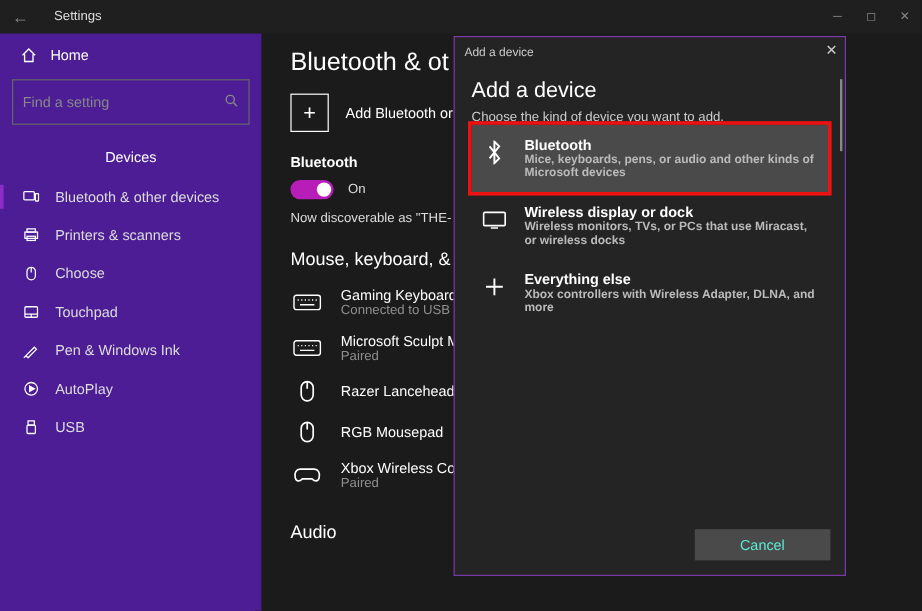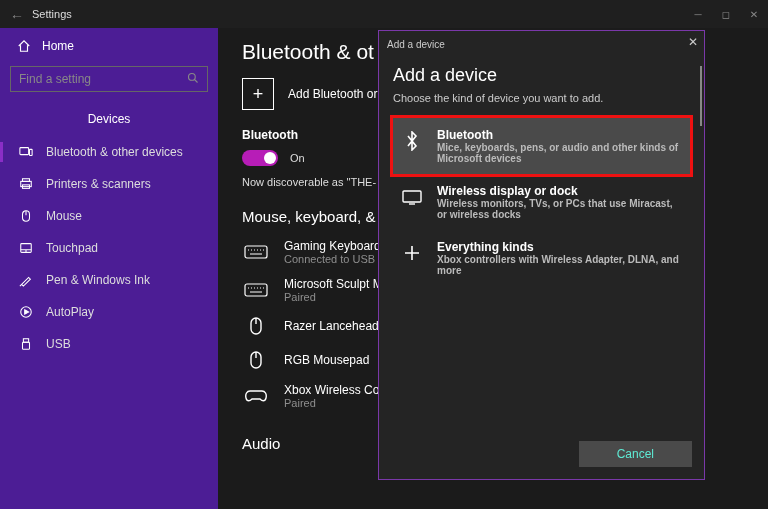--- a/index.html
+++ b/index.html
@@ -1,25 +1,25 @@
 <!DOCTYPE html>
 <html><head>
 <meta charset="utf-8">
 <style>
   * { margin:0; padding:0; box-sizing:border-box; font-family:"Segoe UI",Arial,sans-serif; }
   body { background:#1f1f1f; color:#fff; width:768px; height:509px; overflow:hidden; position:relative; }
   .titlebar { height:28px; display:flex; align-items:center; padding:0 6px; font-size:11px; color:#ddd; }
   .titlebar .back { width:22px; text-align:center; color:#888; font-size:14px; }
-  .titlebar .title { margin-left:4px; }
+  .titlebar .title { margin-left:17px; }
   .winctrls { position:absolute; right:0; top:0; display:flex; }
   .winctrls div { width:28px; height:28px; display:flex; align-items:center; justify-content:center; color:#888; font-size:10px; }
   .columns { display:flex; height:calc(100% - 28px); }
   .sidebar { width:218px; background:#4c1d95; padding:2px 10px; }
   .home-row { display:flex; align-items:center; gap:10px; font-size:12px; padding:8px 6px; }
-  .search { border:1px solid #666; height:26px; display:flex; align-items:center; padding:0 8px; font-size:12px; color:#888; justify-content:space-between; margin:4px 0 16px 0;gap:16px; }
+  .search { border:1px solid #666; height:38px; display:flex; align-items:center; padding:0 8px; font-size:12px; color:#888; justify-content:space-between; margin:4px 0 16px 0;gap:16px; }
   .grouplabel { font-size:12px; font-weight:400; padding:4px 2px 10px 2px;text-align:center; }
   .nav { list-style:none; }
   .nav li { display:flex; align-items:center; gap:12px; font-size:12px; padding:8px 8px; color:#ddd; position:relative; }
   .nav li.active::before { content:""; position:absolute; left:-10px; top:6px; bottom:6px; width:3px; background:#8a2ec6; }
   .ico { width:16px; height:16px; display:flex; align-items:center; justify-content:center; }
   .main { flex:1; background:#1b1b1b; padding:12px 20px 0 24px; overflow:hidden; }
   .page-title { font-size:21px; font-weight:300; margin-bottom:14px; }
   .addrow { display:flex; align-items:center; gap:14px; margin-bottom:18px; }
   .plusbtn { width:32px; height:32px; border:1px solid #fff; display:flex; align-items:center; justify-content:center; font-size:18px; }
   .addrow span.lbl { font-size:12px; }
@@ -33,21 +33,21 @@
   .dev { display:flex; align-items:center; gap:14px; padding:6px 0; }
   .devico { width:28px; height:22px; display:flex; align-items:center; justify-content:center; }
   .devname { font-size:12px; }
   .devstat { font-size:11px; color:#8e8e8e; }
   
   .dialog { position:absolute; left:378px; top:30px; width:327px; height:450px; background:#242424; border:1px solid #7a38a9; display:flex; flex-direction:column; }
   .dlg-titlebar { height:26px; display:flex; align-items:center; padding:0 8px; font-size:10px; color:#ccc; border-bottom:0; }
   .dlg-close { position:absolute; right:6px; top:4px; font-size:12px; color:#ccc; }
   .dlg-body { padding:4px 14px; }
   .dlg-h { font-size:18px; font-weight:300; margin:4px 0 6px 0; }
-  .dlg-sub { font-size:11px; color:#ccc; margin-bottom:14px; }
+  .dlg-sub { font-size:11px; color:#ccc; }
   .opt { display:flex; gap:14px; padding:10px 8px; }
   .opt.selected { background:#4a4a4a; outline:3px solid #e11; outline-offset:0; }
   .opt .optico { width:22px; height:22px; display:flex; align-items:center; justify-content:center; margin-top:2px; flex-shrink:0; }
   .opt .opttitle { font-size:12px; font-weight:600; }
   .opt .optdesc { font-size:10px; color:#bbb; font-weight:600; }
   .dlg-btnrow { margin-top:auto; padding:12px; display:flex; justify-content:flex-end; }
   .dlg-btn { background:#4a4a4a; color:#5eead4; font-size:12px; padding:6px 38px; border:none; }
   .scrollbar { position:absolute; right:2px; top:35px; width:2px; height:60px; background:#888; }
 </style>
 </head>
@@ -103,21 +103,21 @@
           </span>
         <span>Printers &amp; scanners</span>
       </li>
       <li>
         <span class="ico">
             <svg width="14" height="14" viewBox="0 0 16 16" fill="none" stroke="#fff" stroke-width="1.2">
               <rect x="4" y="2" width="8" height="12" rx="4"></rect>
               <path d="M8 2 V7"></path>
             </svg>
           </span>
-        <span>Mouse</span>
+        <span>Choose</span>
       </li>
       <li>
         <span class="ico">
             <svg width="14" height="14" viewBox="0 0 16 16" fill="none" stroke="#fff" stroke-width="1.2">
               <rect x="2" y="3" width="12" height="10" rx="1"></rect>
               <path d="M2 10 H14 M8 10 V13"></path>
             </svg>
           </span>
         <span>Touchpad</span>
       </li>
@@ -260,21 +260,21 @@
           <div class="optdesc">Wireless monitors, TVs, or PCs that use Miracast, or wireless docks</div>
         </div>
     </div>
     <div class="opt">
       <div class="optico">
           <svg width="18" height="18" viewBox="0 0 18 18" fill="none" stroke="#fff" stroke-width="1.6">
             <path d="M9 2 V16 M2 9 H16"></path>
           </svg>
         </div>
       <div>
-          <div class="opttitle">Everything kinds</div>
+          <div class="opttitle">Everything else</div>
           <div class="optdesc">Xbox controllers with Wireless Adapter, DLNA, and more</div>
         </div>
     </div>
   </div>
   <div class="dlg-btnrow">
     <button class="dlg-btn">Cancel</button>
   </div>
 </div>
 
 </body></html>

